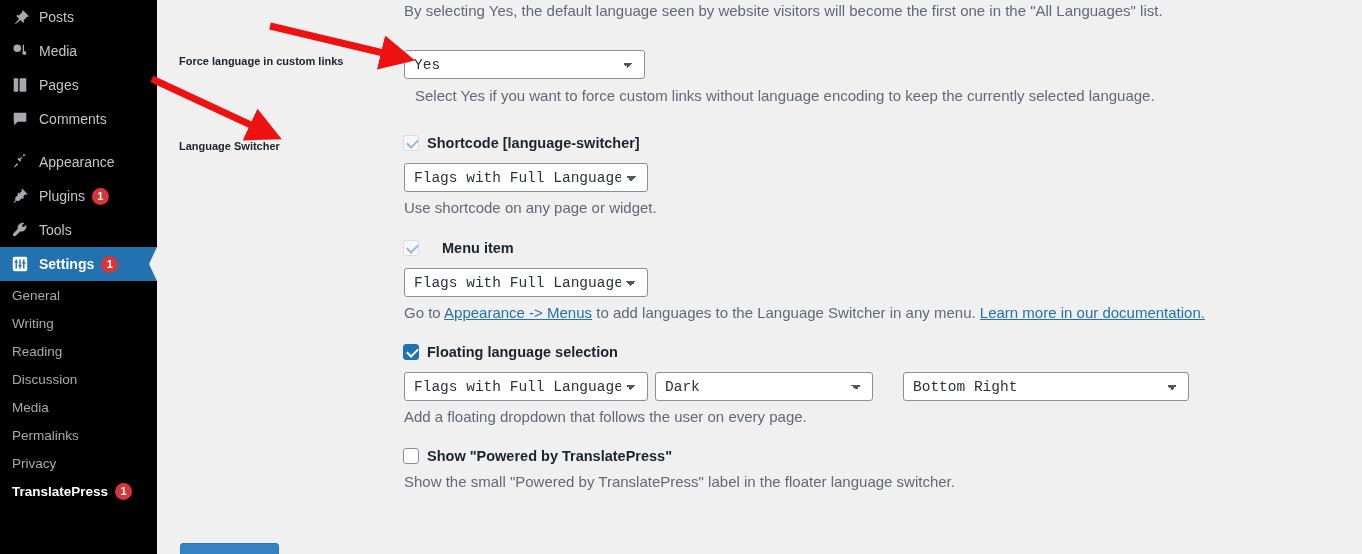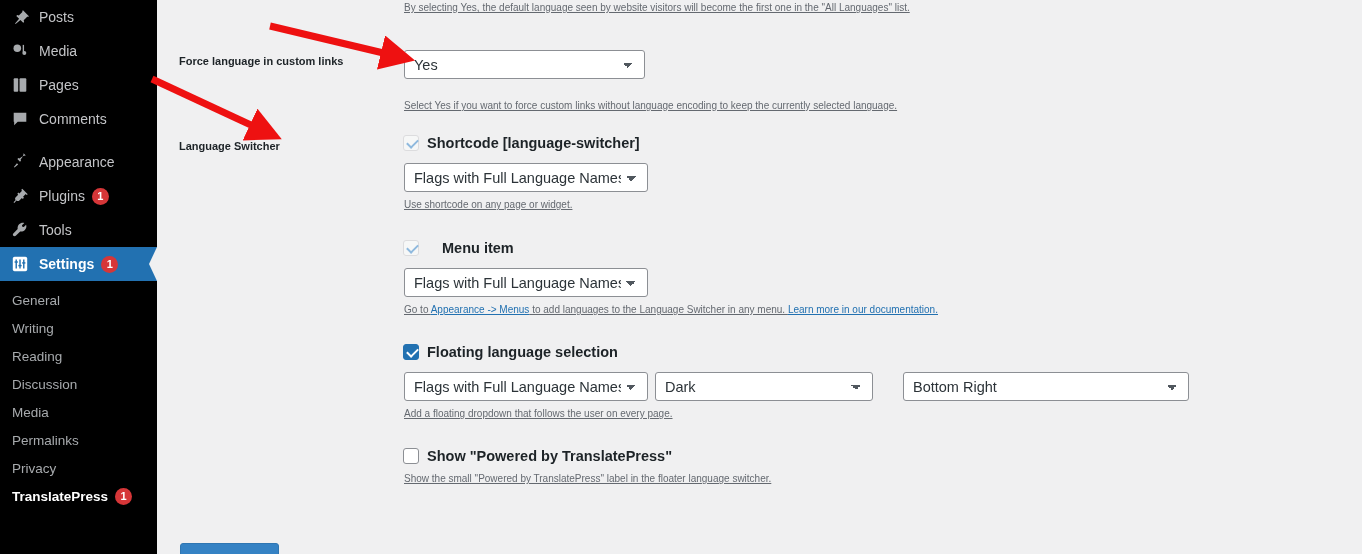--- a/index.html
+++ b/index.html
@@ -46,54 +46,53 @@
   .sep { height: 9px; }
   .badge {
     display: inline-flex; align-items: center; justify-content: center;
     min-width: 17px; height: 17px; padding: 0 5px;
     margin-left: 7px;
     background: #d63638; color: #fff;
     border-radius: 9px;
     font-size: 11px; font-weight: 600;
     line-height: 1;
   }
-  #submenu { padding-top: 5px; }
+  #submenu { }
   .submenu-item {
     height: 28px; display: flex; align-items: center;
     padding-left: 12px;
     color: #a7aaad; font-size: 13.5px;
     cursor: pointer;
   }
   .submenu-item.current { color: #fff; font-weight: 700; }
 
   
   #content { position: absolute; left: 157px; top: 0; width: 1205px; height: 554px; }
 
   .ann-label {
     position: absolute;
     font-size: 11px; font-weight: 700; color: #1d2327;
     white-space: nowrap;
   }
   .helptext {
     position: absolute;
-    font-size: 10px; color: #646970;
+    font-size: 15px; color: #646970;
     white-space: nowrap;
-    text-decoration: underline;
   }
   .helptext a { color: #2271b1; text-decoration: underline; }
 
   select.wp-select {
     position: absolute;
     height: 29px;
     background: #fff;
     border: 1px solid #8c8f94;
     border-radius: 3px;
     color: #2c3338;
     font-size: 14.5px;
-    font-family: Liberation Sans, sans-serif;
+    font-family: Liberation Mono, monospace;
     padding: 0 26px 0 9px;
     appearance: none; -webkit-appearance: none;
     background-image:
       linear-gradient(45deg, transparent 50%, #50575e 50%),
       linear-gradient(135deg, #50575e 50%, transparent 50%);
     background-position:
       calc(100% - 16px) 12px,
       calc(100% - 11px) 12px;
     background-size: 5px 5px, 5px 5px;
     background-repeat: no-repeat;
@@ -268,21 +267,21 @@
   </div>
 
   <div id="content">
 
     <div class="helptext" style="left:247px; top:2px;">By selecting Yes, the default language seen by website visitors will become the first one in the "All Languages" list.</div>
 
     <div class="ann-label" style="left:22px; top:55px;">Force language in custom links</div>
 
     <select class="wp-select" id="force-language-dropdown" style="left:247px; top:50px; width:241px;"><option>Yes</option><option>No</option></select>
 
-    <div class="helptext" style="left:247px; top:87px;margin-top:13px;">Select Yes if you want to force custom links without language encoding to keep the currently selected language.</div>
+    <div class="helptext" style="left:258px; top:87px;">Select Yes if you want to force custom links without language encoding to keep the currently selected language.</div>
 
     <div class="ann-label" style="left:22px; top:140px;">Language Switcher</div>
 
     <div class="cbrow" style="left:246px; top:135px;">
       <span class="cbox checked-faded"></span>
       <span class="cblabel">Shortcode [language-switcher]</span>
     </div>
     <select class="wp-select" style="left:247px; top:163px; width:244px;"><option>Flags with Full Language Names</option><option>Flags with Language Names</option><option>Flags with Language Codes</option><option>Full Language Names</option><option>Short Language Names</option></select>
     <div class="helptext" style="left:247px; top:199px;">Use shortcode on any page or widget.</div>
 

